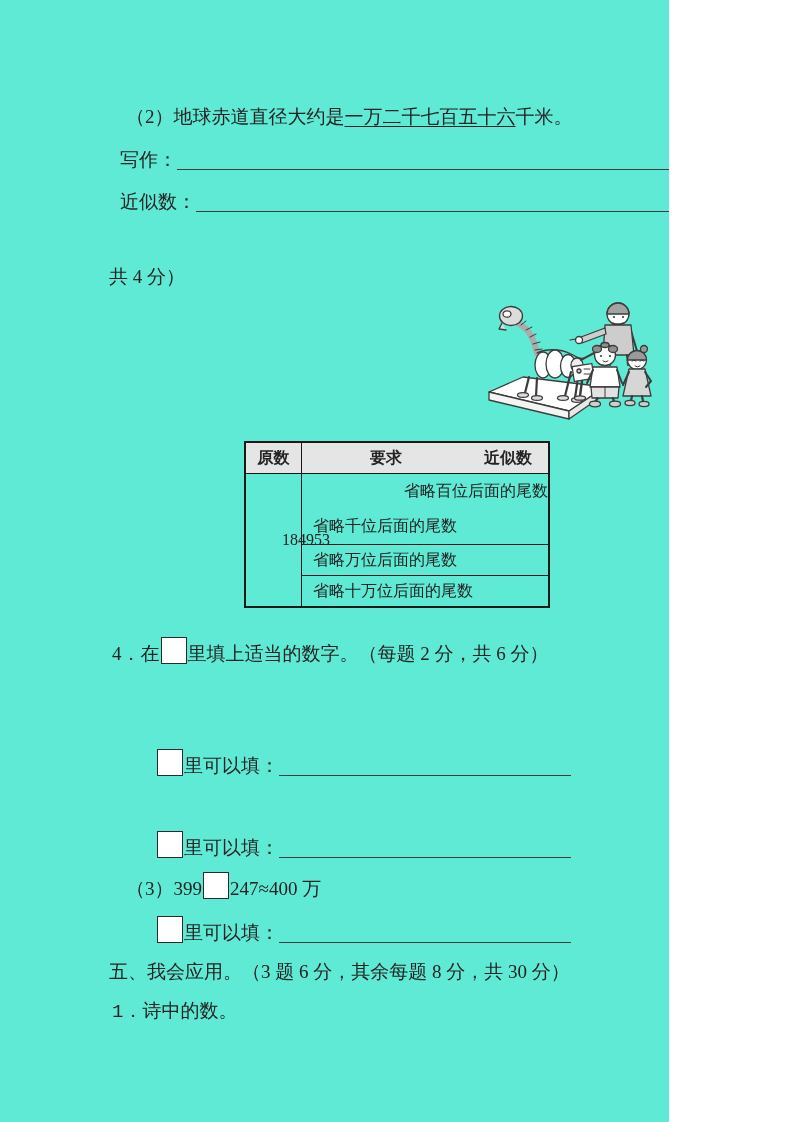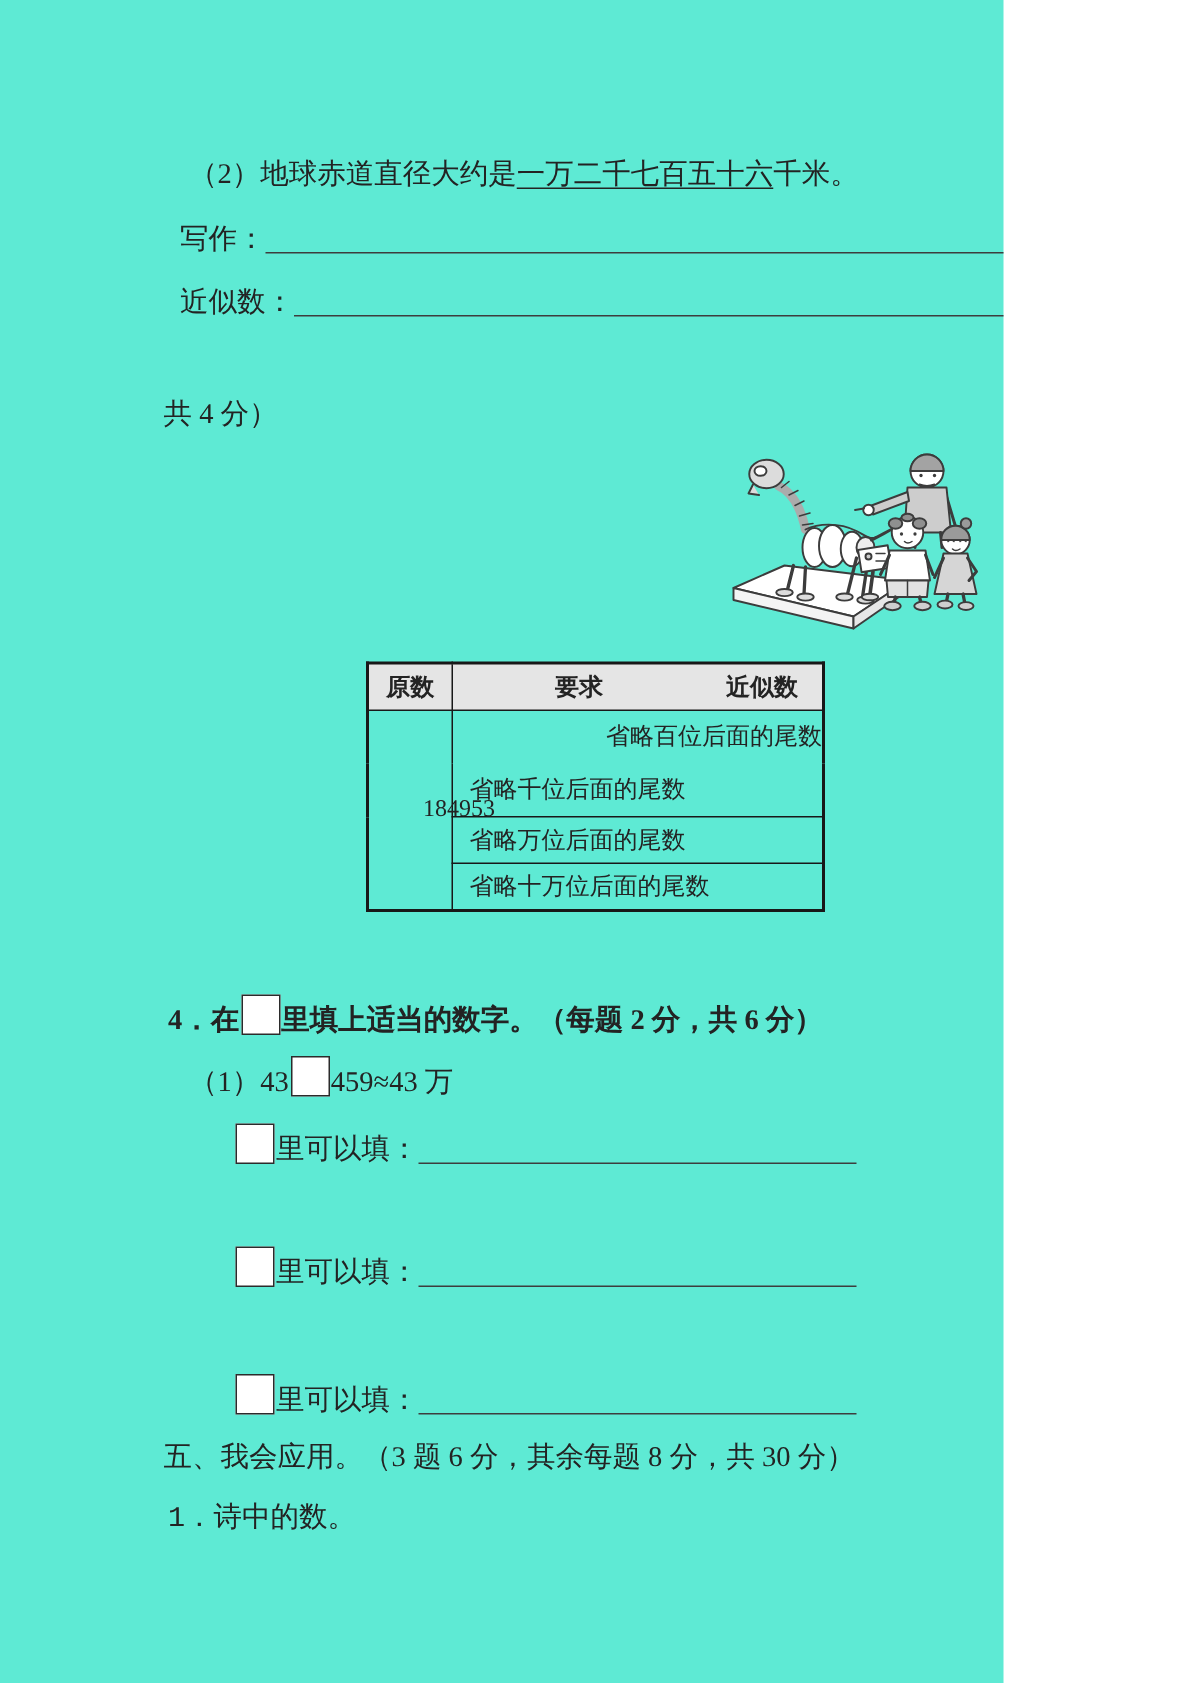--- a/index.html
+++ b/index.html
@@ -213,35 +213,35 @@
     </tr>
     <tr>
       <td class="r r3">省略万位后面的尾数</td>
     </tr>
     <tr>
       <td class="r r4">省略十万位后面的尾数</td>
     </tr>
   </tbody>
     </table>
 
-  <div class="line" style="left:112px; top:663px;font-weight:bold;">
+  <div class="line" style="left:112px; top:637px;">
     <span>4．在</span><span class="numbox"></span><span>里填上适当的数字。（每题 2 分，共 6 分）</span>
   </div>
 
-  <div class="line" style="left:126px; top:704px;">
-    <span>（1）</span><span>43</span><span class="numbox"></span><span>459≈43 万</span>
-  </div>
   <div class="line" style="left:156px; top:749px;">
     <span class="numbox"></span><span>里可以填：</span><span class="blank" style="width:292px;"></span>
   </div>
 
   <div class="line" style="left:156px; top:831px;">
     <span class="numbox"></span><span>里可以填：</span><span class="blank" style="width:292px;"></span>
   </div>
 
+  <div class="line" style="left:126px; top:872px;">
+    <span>（3）</span><span>399</span><span class="numbox"></span><span>247≈400 万</span>
+  </div>
   <div class="line" style="left:156px; top:916px;">
     <span class="numbox"></span><span>里可以填：</span><span class="blank" style="width:292px;"></span>
   </div>
 
   <div class="line" style="left:109px; top:959px;">五、我会应用。（3 题 6 分，其余每题 8 分，共 30 分）</div>
   <div class="line" style="left:112px; top:1000px;font-family:Liberation Mono, monospace;">1．诗中的数。</div>
 
 </div>
 
 </body></html>

